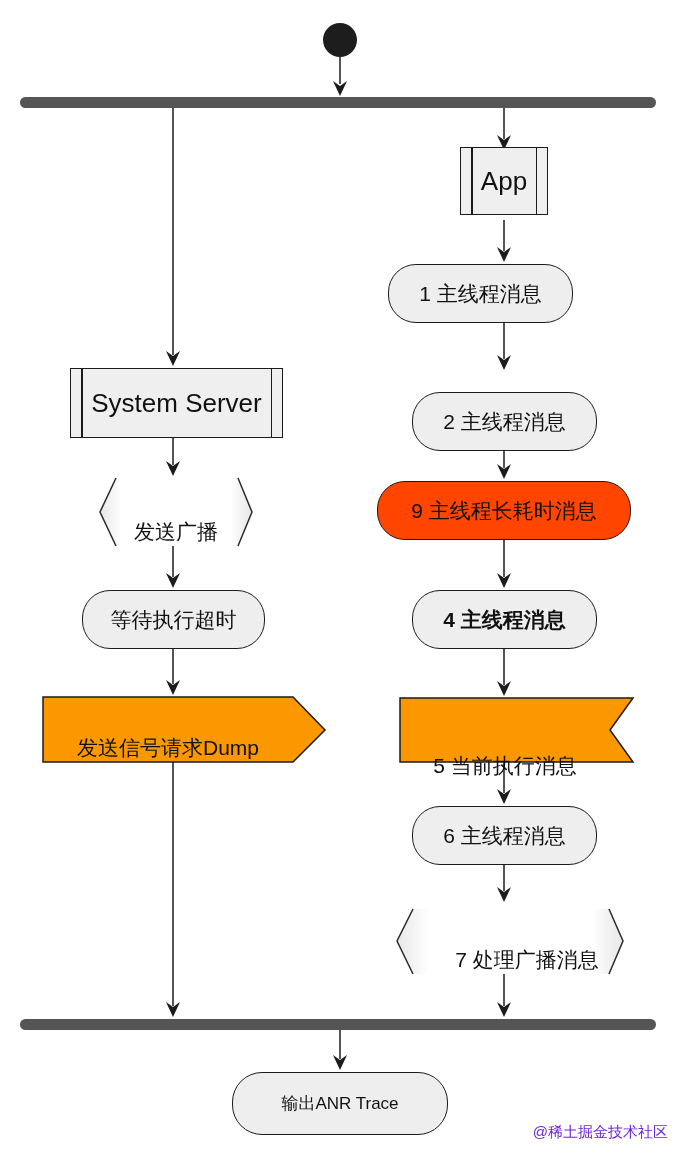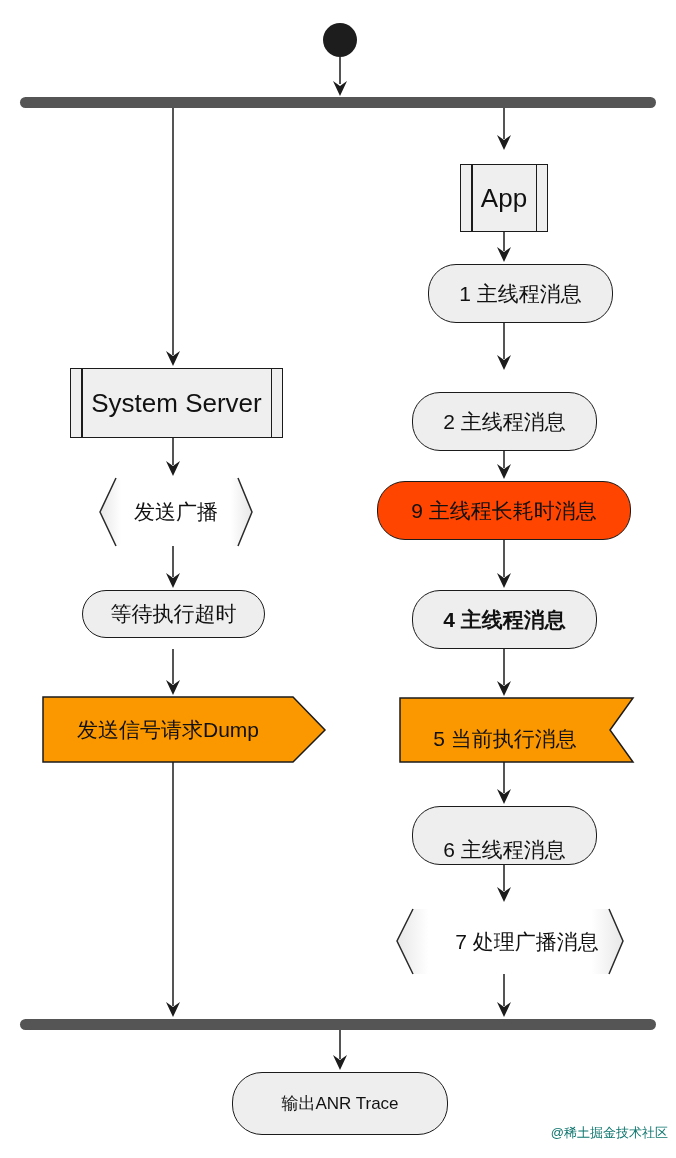--- a/index.html
+++ b/index.html
@@ -17,25 +17,25 @@
   .activity.red{background:#FF4500;}
   .component{
     background:#EFEFEF;border:1.5px solid #1b1b1b;
     display:flex;align-items:center;justify-content:center;
     font-size:26px;z-index:2;
   }
   .comp-bar{position:absolute;top:0;bottom:0;width:1.5px;background:#1b1b1b;}
   .comp-bar.left{left:10px;}
   .comp-bar.right{right:10px;}
   .shape-label{
-    display:flex;align-items:center;justify-content:center;
+    display:flex;align-items:flex-end;justify-content:center;
     font-size:21px;z-index:2;pointer-events:none;
   }
   .final{border-radius:30px;font-size:17px;}
-  .watermark{position:absolute;right:8px;bottom:16px;font-size:13px;color:#0f766e;z-index:2;}
+  .watermark{position:absolute;right:8px;bottom:16px;font-size:15px;color:#6d28d9;z-index:2;}
   svg line{stroke:#1c1c1c;stroke-width:1.5;}
   svg .dart{fill:#1c1c1c;stroke:none;}
   svg .signal{stroke:#1b1b1b;stroke-width:1.5;fill:#FB9800;}
   svg .bracket{stroke:#2a2a2a;stroke-width:1.5;fill:none;}
   svg .brackfill{fill:url(#bracketGrad);stroke:none;}
 </style>
 </head>
 <body>
 
 <div class="canvas">
@@ -129,65 +129,65 @@
       <polygon class="brackfill" points="413,909 609,909 623,941 609,974 413,974 397,941"></polygon>
       <polyline class="bracket" points="413,909 397,941 413,974"></polyline>
       <polyline class="bracket" points="609,909 623,941 609,974"></polyline>
     </g>
   </svg>
 
   <div class="abs start-node" style="left:323px;top:23px;"></div>
   <div class="abs bar" style="left:20px;top:97px;width:636px;"></div>
   <div class="abs bar" style="left:20px;top:1019px;width:636px;"></div>
 
-  <div class="abs component" style="left:460px;top:164px;width:88px;height:68px;">
+  <div class="abs component" style="left:460px;top:147px;width:88px;height:68px;">
     <div class="comp-bar left"></div>
     <div class="comp-bar right"></div>
     <span>App</span>
   </div>
 
-  <div class="abs activity" style="left:428px;top:264px;width:185px;height:59px;">
+  <div class="abs activity" style="left:388px;top:264px;width:185px;height:59px;">
     <span>1 主线程消息</span>
   </div>
 
   <div class="abs activity" style="left:412px;top:372px;width:185px;height:59px;margin-top:20px;">
     <span>2 主线程消息</span>
   </div>
 
   <div class="abs activity red" style="left:377px;top:481px;width:254px;height:59px;">
     <span>9 主线程长耗时消息</span>
   </div>
 
   <div class="abs activity" style="left:412px;top:590px;width:185px;height:59px;font-weight:bold;">
     <span>4 主线程消息</span>
   </div>
 
   <div class="abs shape-label" style="left:400px;top:698px;width:210px;height:82px;">
     <span>5 当前执行消息</span>
   </div>
 
-  <div class="abs activity" style="left:412px;top:806px;width:185px;height:59px;align-items:flex-end;">
+  <div class="abs activity" style="left:412px;top:806px;width:185px;height:59px;">
     <span>6 主线程消息</span>
   </div>
 
   <div class="abs shape-label" style="left:426px;top:909px;width:202px;height:65px;">
     <span>7 处理广播消息</span>
   </div>
 
   <div class="abs component" style="left:70px;top:368px;width:213px;height:70px;">
     <div class="comp-bar left"></div>
     <div class="comp-bar right"></div>
     <span>System Server</span>
   </div>
 
   <div class="abs shape-label" style="left:104px;top:478px;width:144px;height:68px;">
     <span>发送广播</span>
   </div>
 
-  <div class="abs activity" style="left:82px;top:590px;width:183px;height:48px;">
+  <div class="abs activity" style="left:82px;top:590px;width:183px;height:59px;">
     <span>等待执行超时</span>
   </div>
 
   <div class="abs shape-label" style="left:43px;top:697px;width:250px;height:65px;">
     <span>发送信号请求Dump</span>
   </div>
 
   <div class="abs activity final" style="left:232px;top:1072px;width:216px;height:63px;">
     <span>输出ANR Trace</span>
   </div>

